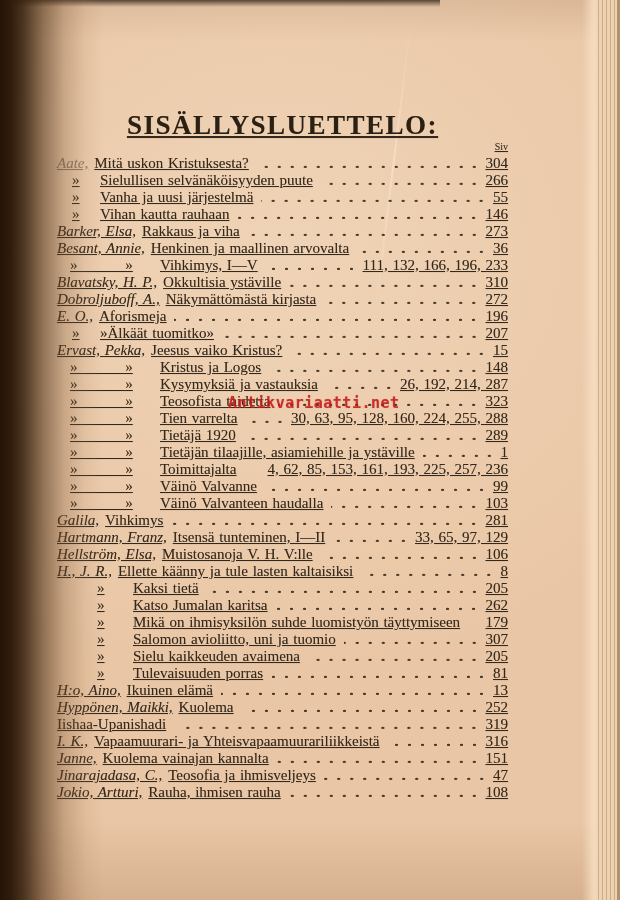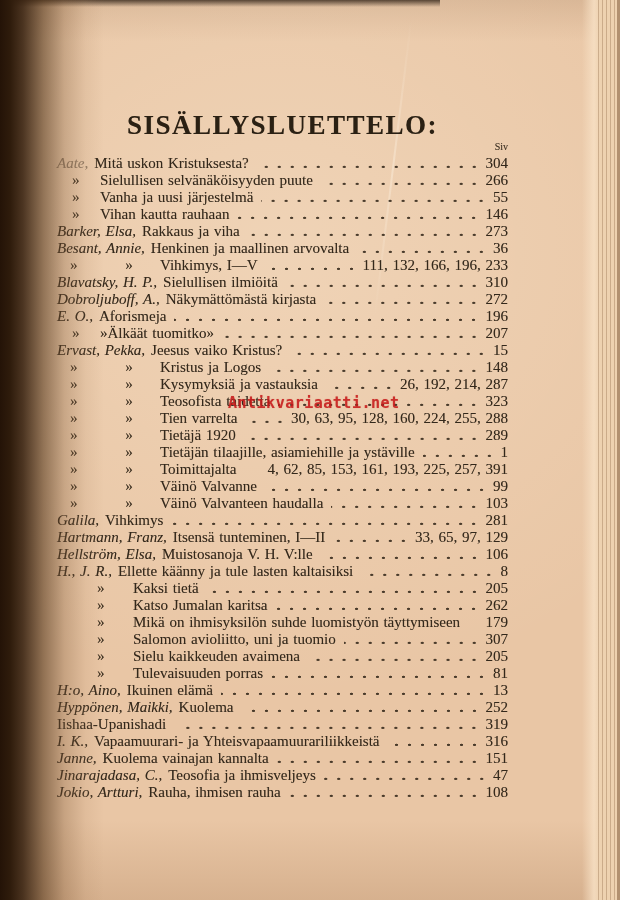--- a/index.html
+++ b/index.html
@@ -44,20 +44,21 @@
   
   .crease {
     position:absolute; left:392px; top:18px; width:2px; height:300px; z-index:1; pointer-events:none;
     background:linear-gradient(180deg, rgba(255,246,232,0), rgba(255,246,232,0.38), rgba(255,246,232,0));
     transform:rotate(7deg);
   }
 
   .page-content {
     position:absolute; left:57px; top:0; width:451px; z-index:2;
     text-shadow:0.2px 0.2px 0 rgba(40,28,16,0.30);
+    text-decoration:underline;
   }
   h1.title {
     margin:110px 0 0 0; text-align:center;
     font-size:27px; font-weight:bold; letter-spacing:1.5px; color:#2a2013;
   }
   .siv {
     text-align:right; font-size:10px; line-height:11px;
     margin:0 0 3px 0; color:#3c3022;
   }
 
@@ -138,21 +139,21 @@
     <span class="pages">36</span>
   </div>
         <div class="row d2">
     <span class="lead">» »</span>
     <span class="title-text">Vihkimys, I—V</span>
     <span class="dots"></span>
     <span class="pages">111, 132, 166, 196, 233</span>
   </div>
         <div class="row author">
     <span class="lead">Blavatsky, H. P.,</span>
-    <span class="title-text">Sielullisen ilmiöitä</span>
+    <span class="title-text">Okkultisia ystäville</span>
     <span class="dots"></span>
     <span class="pages">310</span>
   </div>
         <div class="row author">
     <span class="lead">Dobroljuboff, A.,</span>
     <span class="title-text">Näkymättömästä kirjasta</span>
     <span class="dots"></span>
     <span class="pages">272</span>
   </div>
         <div class="row author">
@@ -206,21 +207,21 @@
         <div class="row d2">
     <span class="lead">» »</span>
     <span class="title-text">Tietäjän tilaajille, asiamiehille ja ystäville</span>
     <span class="dots"></span>
     <span class="pages">1</span>
   </div>
         <div class="row d2 nodots">
     <span class="lead">» »</span>
     <span class="title-text">Toimittajalta</span>
     <span class="dots"></span>
-    <span class="pages">4, 62, 85, 153, 161, 193, 225, 257, 391</span>
+    <span class="pages">4, 62, 85, 153, 161, 193, 225, 257, 236</span>
   </div>
         <div class="row d2">
     <span class="lead">» »</span>
     <span class="title-text">Väinö Valvanne</span>
     <span class="dots"></span>
     <span class="pages">99</span>
   </div>
         <div class="row d2">
     <span class="lead">» »</span>
     <span class="title-text">Väinö Valvanteen haudalla</span>

